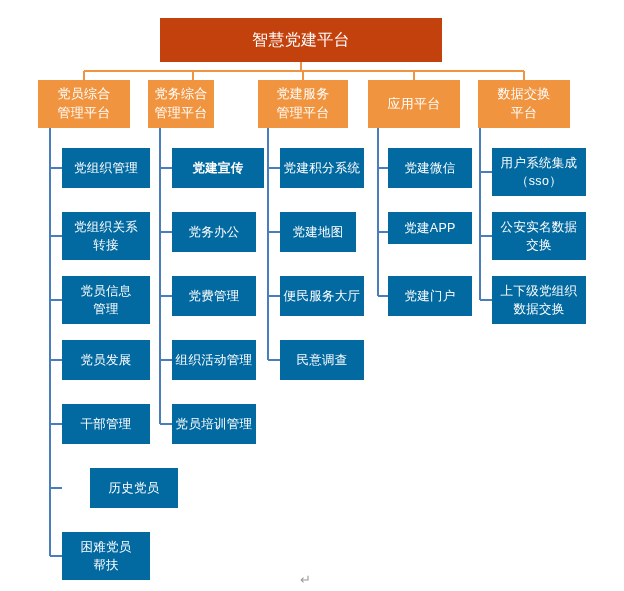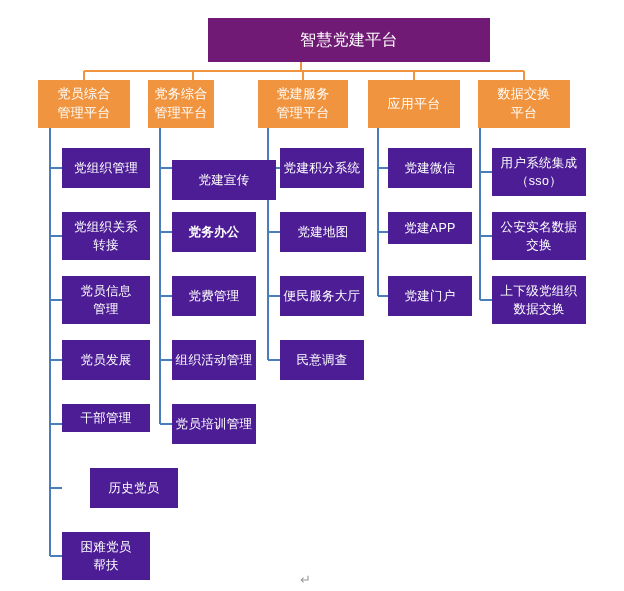--- a/index.html
+++ b/index.html
@@ -30,30 +30,29 @@
     justify-content: center;
     text-align: center;
     color: #ffffff;
     line-height: 1.45;
     letter-spacing: 0.3px;
     user-select: none;
   }
   .node .ln { display: block; white-space: nowrap; }
 
   .node.root {
-    background: #701a75;
+    background: #c2410c;
     font-size: 16px;
-    margin-left: 48px;
   }
   .node.platform {
     background: #f0943f;
     font-size: 13px;
   }
   .node.leaf {
-    background: #4c1d95;
+    background: #0369a1;
     font-size: 12.5px;
   }
 
   svg.wires {
     position: absolute;
     left: 0; top: 0;
     width: 624px;
     height: 591px;
     pointer-events: none;
   }
@@ -129,57 +128,57 @@
         <span class="ln">党组织关系</span>
         <span class="ln">转接</span>
       </div>
       <div class="node leaf" style="left: 62px; top: 276px; width: 88px; height: 48px;">
         <span class="ln">党员信息</span>
         <span class="ln">管理</span>
       </div>
       <div class="node leaf" style="left: 62px; top: 340px; width: 88px; height: 40px;">
         <span class="ln">党员发展</span>
       </div>
-      <div class="node leaf" style="left: 62px; top: 404px; width: 88px; height: 28px;">
+      <div class="node leaf" style="left: 62px; top: 404px; width: 88px; height: 40px;">
         <span class="ln">干部管理</span>
       </div>
       <div class="node leaf" style="left: 62px; top: 468px; width: 88px; height: 40px; margin-left: 28px;">
         <span class="ln">历史党员</span>
       </div>
       <div class="node leaf" style="left: 62px; top: 532px; width: 88px; height: 48px;">
         <span class="ln">困难党员</span>
         <span class="ln">帮扶</span>
       </div>
       <div class="node platform" style="left: 148px; top: 80px; width: 66px; height: 48px;">
         <span class="ln">党务综合</span>
         <span class="ln">管理平台</span>
       </div>
-      <div class="node leaf" style="left: 172px; top: 160px; width: 104px; height: 40px;">
+      <div class="node leaf" style="left: 172px; top: 148px; width: 92px; height: 40px; font-weight: bold;">
         <span class="ln">党建宣传</span>
       </div>
-      <div class="node leaf" style="left: 172px; top: 212px; width: 84px; height: 40px; font-weight: bold;">
+      <div class="node leaf" style="left: 172px; top: 212px; width: 84px; height: 40px;">
         <span class="ln">党务办公</span>
       </div>
       <div class="node leaf" style="left: 172px; top: 276px; width: 84px; height: 40px;">
         <span class="ln">党费管理</span>
       </div>
       <div class="node leaf" style="left: 172px; top: 340px; width: 84px; height: 40px;">
         <span class="ln">组织活动管理</span>
       </div>
       <div class="node leaf" style="left: 172px; top: 404px; width: 84px; height: 40px;">
         <span class="ln">党员培训管理</span>
       </div>
       <div class="node platform" style="left: 258px; top: 80px; width: 90px; height: 48px;">
         <span class="ln">党建服务</span>
         <span class="ln">管理平台</span>
       </div>
       <div class="node leaf" style="left: 280px; top: 148px; width: 84px; height: 40px;">
         <span class="ln">党建积分系统</span>
       </div>
-      <div class="node leaf" style="left: 280px; top: 212px; width: 86px; height: 40px;">
+      <div class="node leaf" style="left: 280px; top: 212px; width: 76px; height: 40px;">
         <span class="ln">党建地图</span>
       </div>
       <div class="node leaf" style="left: 280px; top: 276px; width: 84px; height: 40px;">
         <span class="ln">便民服务大厅</span>
       </div>
       <div class="node leaf" style="left: 280px; top: 340px; width: 84px; height: 40px;">
         <span class="ln">民意调查</span>
       </div>
       <div class="node platform" style="left: 368px; top: 80px; width: 92px; height: 48px;">
         <span class="ln">应用平台</span>

